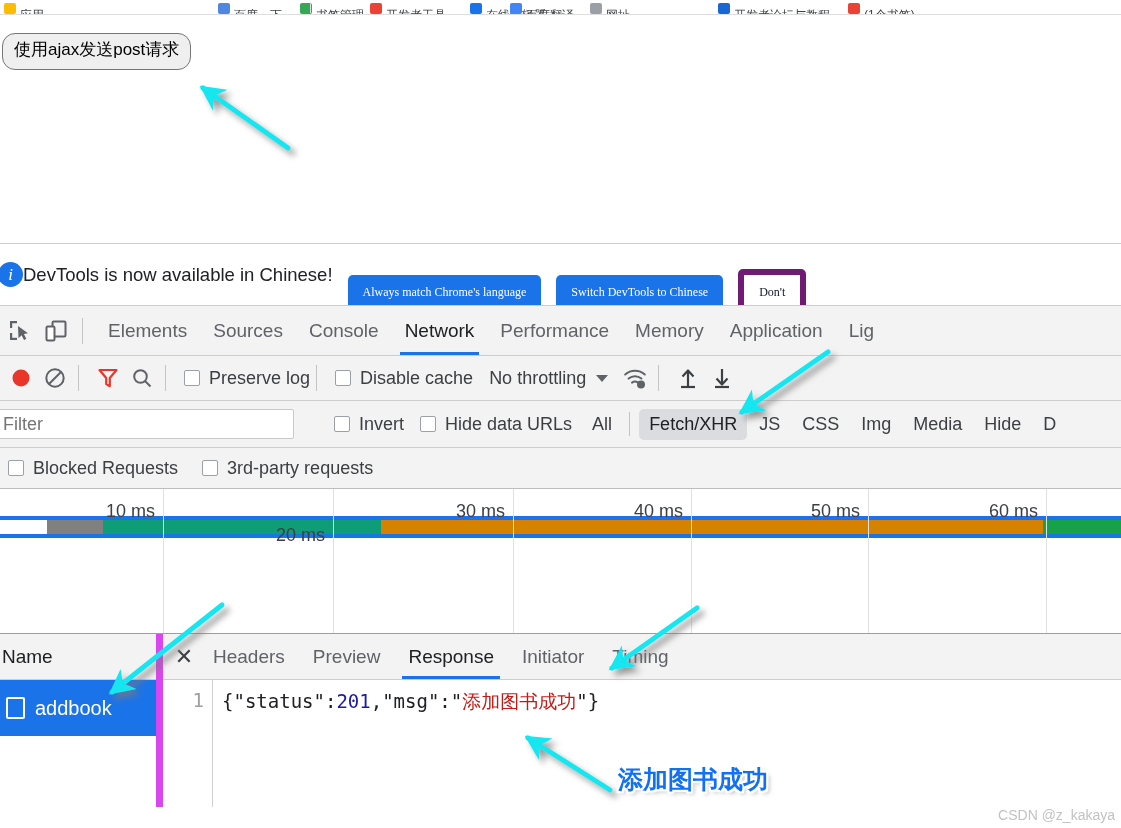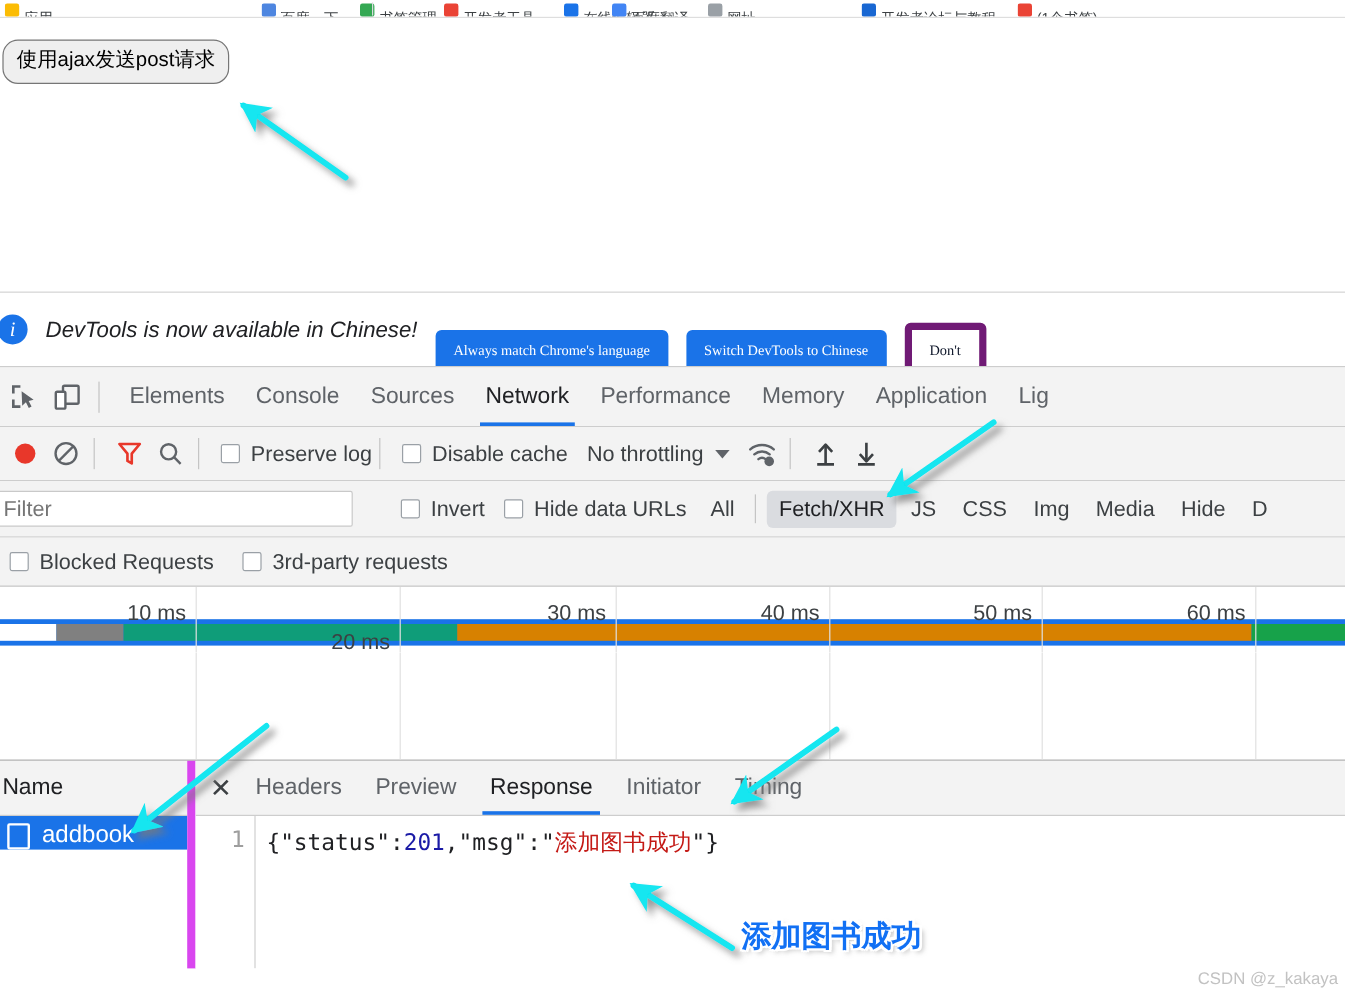--- a/index.html
+++ b/index.html
@@ -66,21 +66,21 @@
     overflow: hidden;
   }
   .info-icon {
     width: 25px; height: 25px; border-radius: 50%;
     background: #1a73e8; color: #fff;
     display: flex; align-items: center; justify-content: center;
     font-size: 17px; font-family: "Liberation Serif", serif; font-style: italic;
     flex: none; margin-left: -4px;
   }
   .banner-text {
-    font-size: 18.5px; color: #202124; margin-left: 15px; white-space: nowrap; font-style: italic;
+    font-size: 18.5px; color: #202124; white-space: nowrap;
   }
   .banner-btn {
     margin-left: 15px;
     background: #1a73e8; color: #ffffff;
     border: none; border-radius: 5px;
     font-family: Liberation Serif, serif;
     font-size: 12px;
     padding: 10px 15px;
     white-space: nowrap;
     cursor: pointer;
@@ -224,21 +224,21 @@
     border-right: 7px solid #d946ef;
     overflow: hidden;
   }
   .req-head {
     height: 46px; display: flex; align-items: center;
     padding-left: 2px;
     background: #f3f3f3; border-bottom: 1px solid #cdcdcd;
     font-size: 19px; color: #202124;
   }
   .req-row {
-    height: 28px; display: flex; align-items: flex-end; gap: 10px;
+    height: 56px; display: flex; align-items: center; gap: 10px;
     padding-left: 6px;
     background: #1a73e8; color: #ffffff;
     font-size: 20px; cursor: pointer;
   }
   .doc-ico {
     width: 19px; height: 22px; flex: none;
     border: 2px solid #ffffff; border-radius: 2px; background: transparent;
   }
 
   .detail {
@@ -370,22 +370,22 @@
         </svg>
       </div>
       <div class="tool-icon">
         <svg width="26" height="26" viewBox="0 0 26 26">
           <rect x="9.5" y="3.5" width="13" height="15" rx="1.2" fill="none" stroke="#5f6368" stroke-width="2"></rect>
           <rect x="3.5" y="8.5" width="8" height="14" rx="1.2" fill="#fff" stroke="#5f6368" stroke-width="2"></rect>
         </svg>
       </div>
       <div class="vsep"></div>
       <div class="tab">Elements</div>
+      <div class="tab">Sources</div>
       <div class="tab">Console</div>
-      <div class="tab">Sources</div>
       <div class="tab active">Network</div>
       <div class="tab">Performance</div>
       <div class="tab">Memory</div>
       <div class="tab">Application</div>
       <div class="tab">Lig</div>
     </div>
 
     <div class="net-toolbar">
       <div class="nt-icon">
         <svg width="24" height="24" viewBox="0 0 24 24">

